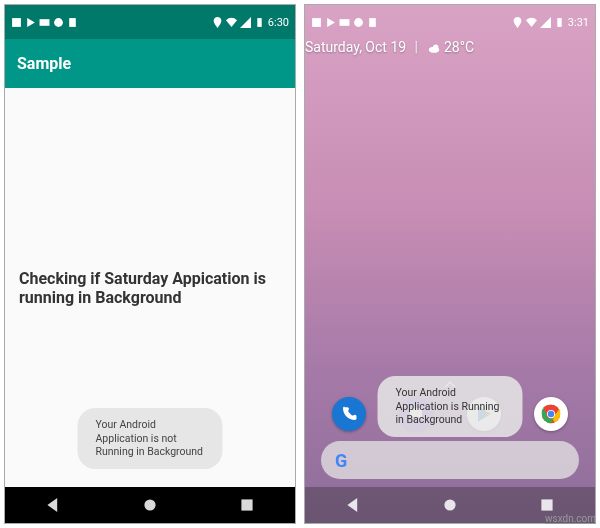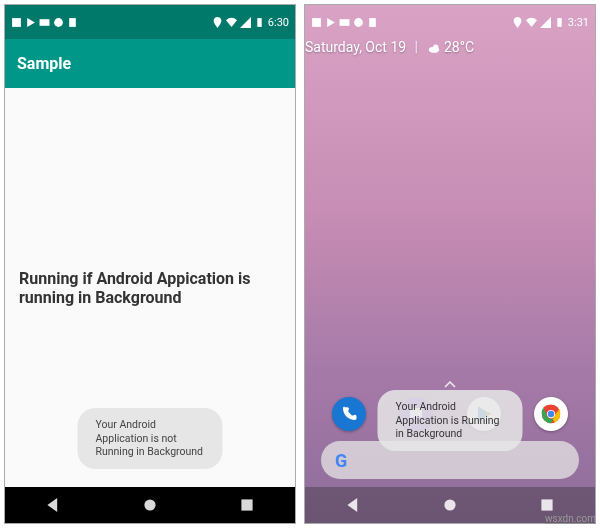--- a/index.html
+++ b/index.html
@@ -113,21 +113,21 @@
       background: rgba(230,230,230,0.75);
       border-radius: 22px;
       height: 38px;
       display: flex;
       align-items: center;
       padding: 0 14px;
     }
     .g-logo { font-weight: bold; font-size: 18px; }
     .phone-right .nav-bar { background: rgba(40,40,40,0.35); }
     .phone-right .toast {
-      bottom: 72px;
+      bottom: 86px;
       background: rgba(230,230,230,0.85);
       color:#333;
       margin-top:40px;
     }
     .watermark {
       position: absolute;
       right: 4px;
       bottom: 4px;
       font-size: 10px;
       color: #999;
@@ -172,21 +172,21 @@
         </svg>
       <span>6:30</span>
     </div>
   </div>
 
   <div class="app-bar">
     <span>Sample</span>
   </div>
 
   <div class="content">
-    <span>Running if Android Appication is running in Background</span>
+    <span>Checking if Saturday Appication is running in Background</span>
   </div>
 
   <div class="toast">
     <span>Your Android Application is not Running in Background</span>
   </div>
 
   <div class="nav-bar">
     <svg class="nav-btn" width="14" height="14" viewBox="0 0 10 10">
         <polygon points="8,0 8,10 1,5"></polygon>
       </svg>

